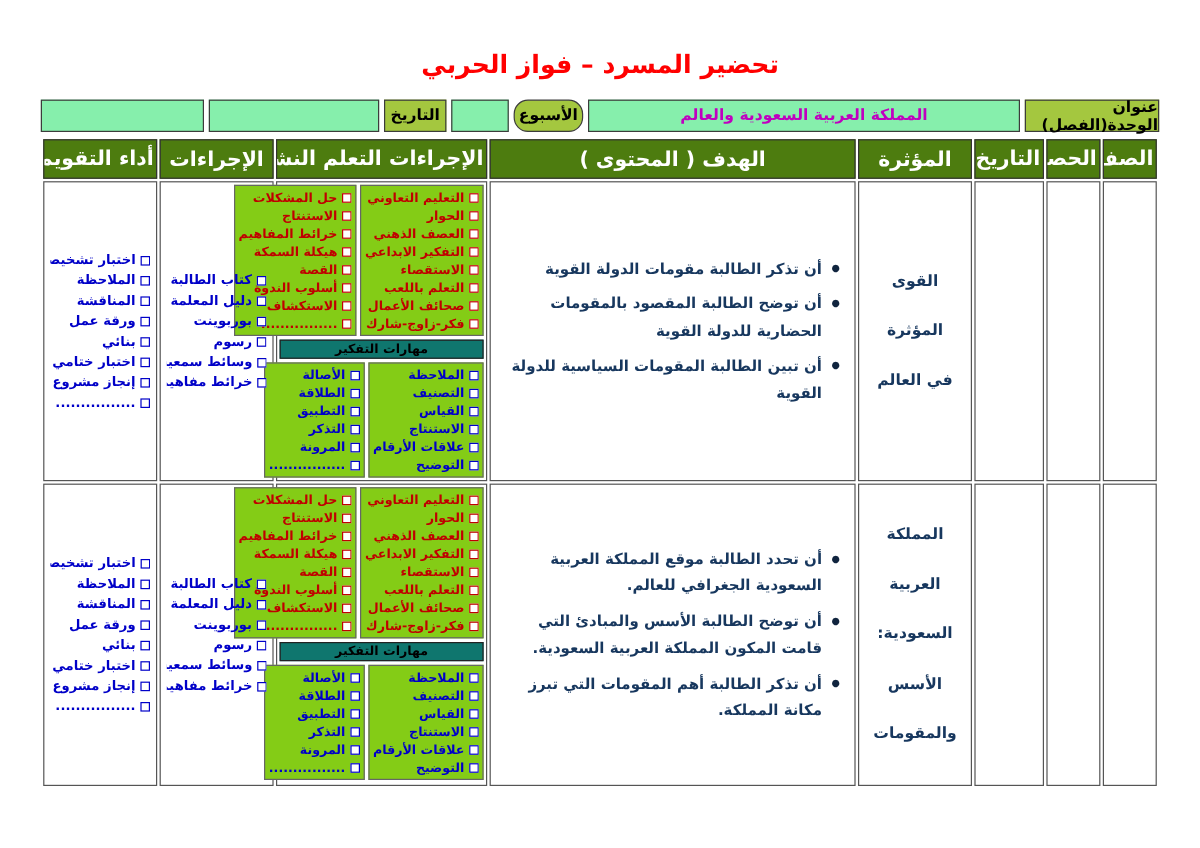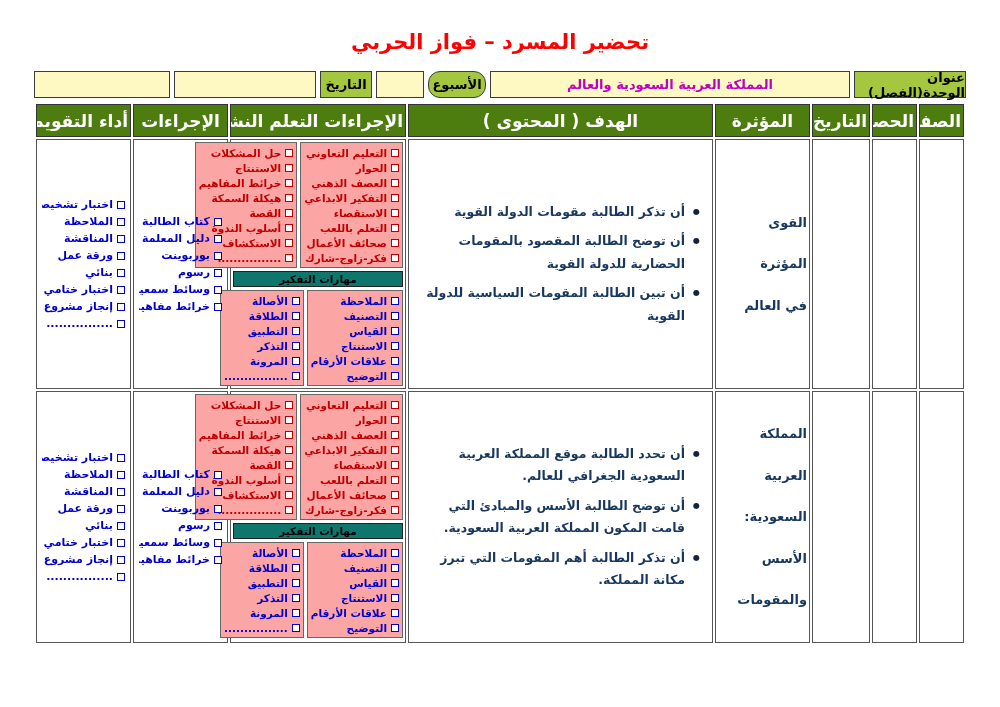--- a/index.html
+++ b/index.html
@@ -2,37 +2,37 @@
 <html lang="ar"><head>
 <meta charset="utf-8">
 <style>
   * { box-sizing: border-box; margin: 0; padding: 0; }
   html, body { background: #ffffff; }
   body {
     width: 1000px; height: 707px;
     font-family: "DejaVu Sans", sans-serif;
     overflow: hidden;
   }
-  .sheet { width: 932px; margin: 0 auto; }
+  .sheet { width: 932px; margin: 12px auto; }
 
   .title {
     text-align: center;
     color: #ff0000;
     font-weight: bold;
     font-size: 21px;
     padding: 30px 0 17px 0;
     letter-spacing: .5px;
   }
 
   
   .topbar { display: flex; direction: rtl; gap: 4px; margin-bottom: 4px; }
   .tb-cell {
     border: 1px solid #3c3c3c; height: 27px;
     display: flex; align-items: center; justify-content: center;
-    font-weight: bold; font-size: 13px; background: #fef9c3; color: #000;
+    font-weight: bold; font-size: 13px; background: #86efac; color: #000;
   }
   .tb-green { background: #a4c73f; }
   .unit-label { width: 112px; }
   .unit-value { flex: 1; color: #c000c0; }
   .week-label { width: 58px; border-radius: 12px; }
   .week-value { width: 48px; }
   .date-label { width: 52px; }
   .date-v1 { width: 142px; }
   .date-v2 { width: 136px; }
 
@@ -47,35 +47,35 @@
     font-size: 17px; font-weight: bold;
     border: 1px solid #333; height: 33px; padding: 0 2px;
     white-space: nowrap; overflow: hidden;
   }
   .main td { background: #fff; border: 1px solid #555; vertical-align: middle; }
   tr.r1 > td { height: 244px; }
   tr.r2 > td { height: 252px; }
 
   td.component {
     color: #17375e; font-weight: bold; font-size: 13px;
-    text-align: right; white-space: pre-line; line-height: 3.2;
+    text-align: center; white-space: pre-line; line-height: 3.2;
     padding: 0 2px;
   }
 
   td.objectives { padding: 6px 12px 6px 6px; }
   .bullet-item {
     display: flex; direction: rtl; gap: 8px; align-items: flex-start;
     color: #17375e; font-weight: bold; font-size: 12.5px;
     line-height: 1.8; margin: 7px 0;
   }
   .bullet-item .dot { font-size: 8px; line-height: 2.8; color: #10243e; }
 
   td.strategy { vertical-align: top; padding: 2px; }
   .two-col { display: flex; direction: rtl; gap: 3px; }
-  .sub-box { flex: 1; border: 1px solid #666; background: #fca5a5; padding: 2px 3px; }
+  .sub-box { flex: 1; border: 1px solid #666; background: #84cc16; padding: 2px 3px; }
   .red-list  { color: #c00000; }
   .blue-list { color: #0000c8; }
   .chk-item {
     display: flex; direction: rtl; align-items: center; gap: 4px;
     height: 15px; font-size: 10.5px; font-weight: bold; white-space: nowrap; overflow: hidden;
   }
   .chk {
     width: 8px; height: 8px; flex: 0 0 auto;
     border: 1.3px solid currentColor; background: #fff;
   }

